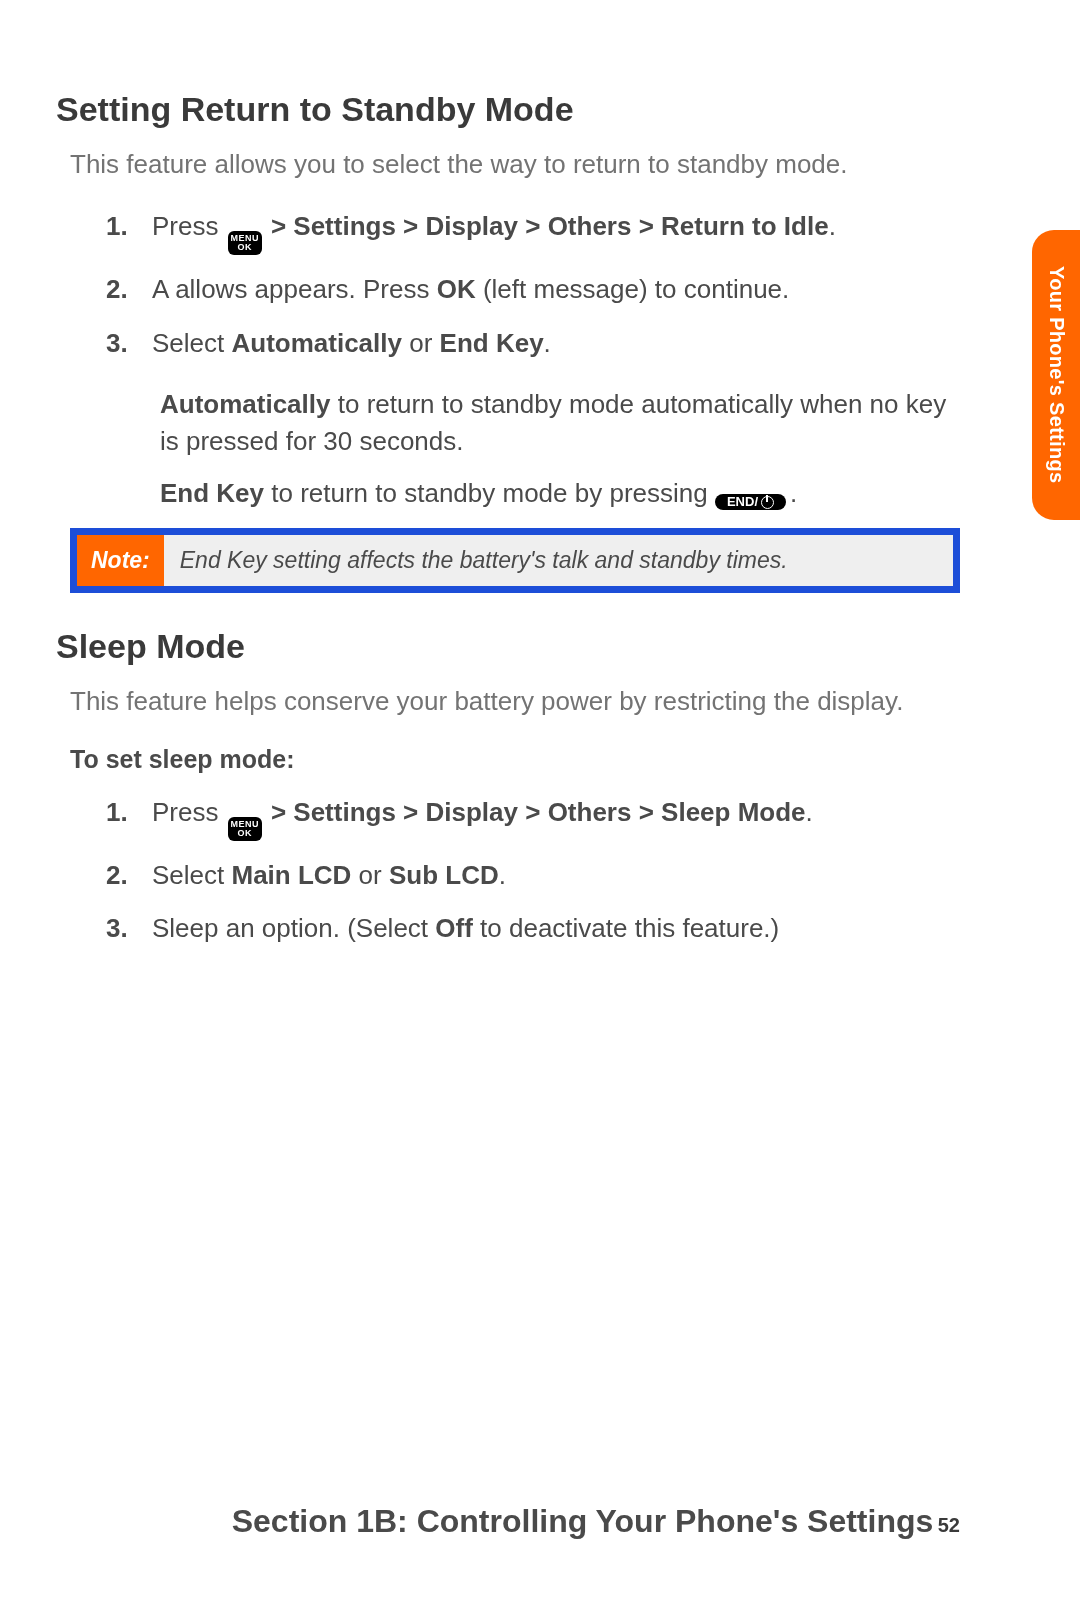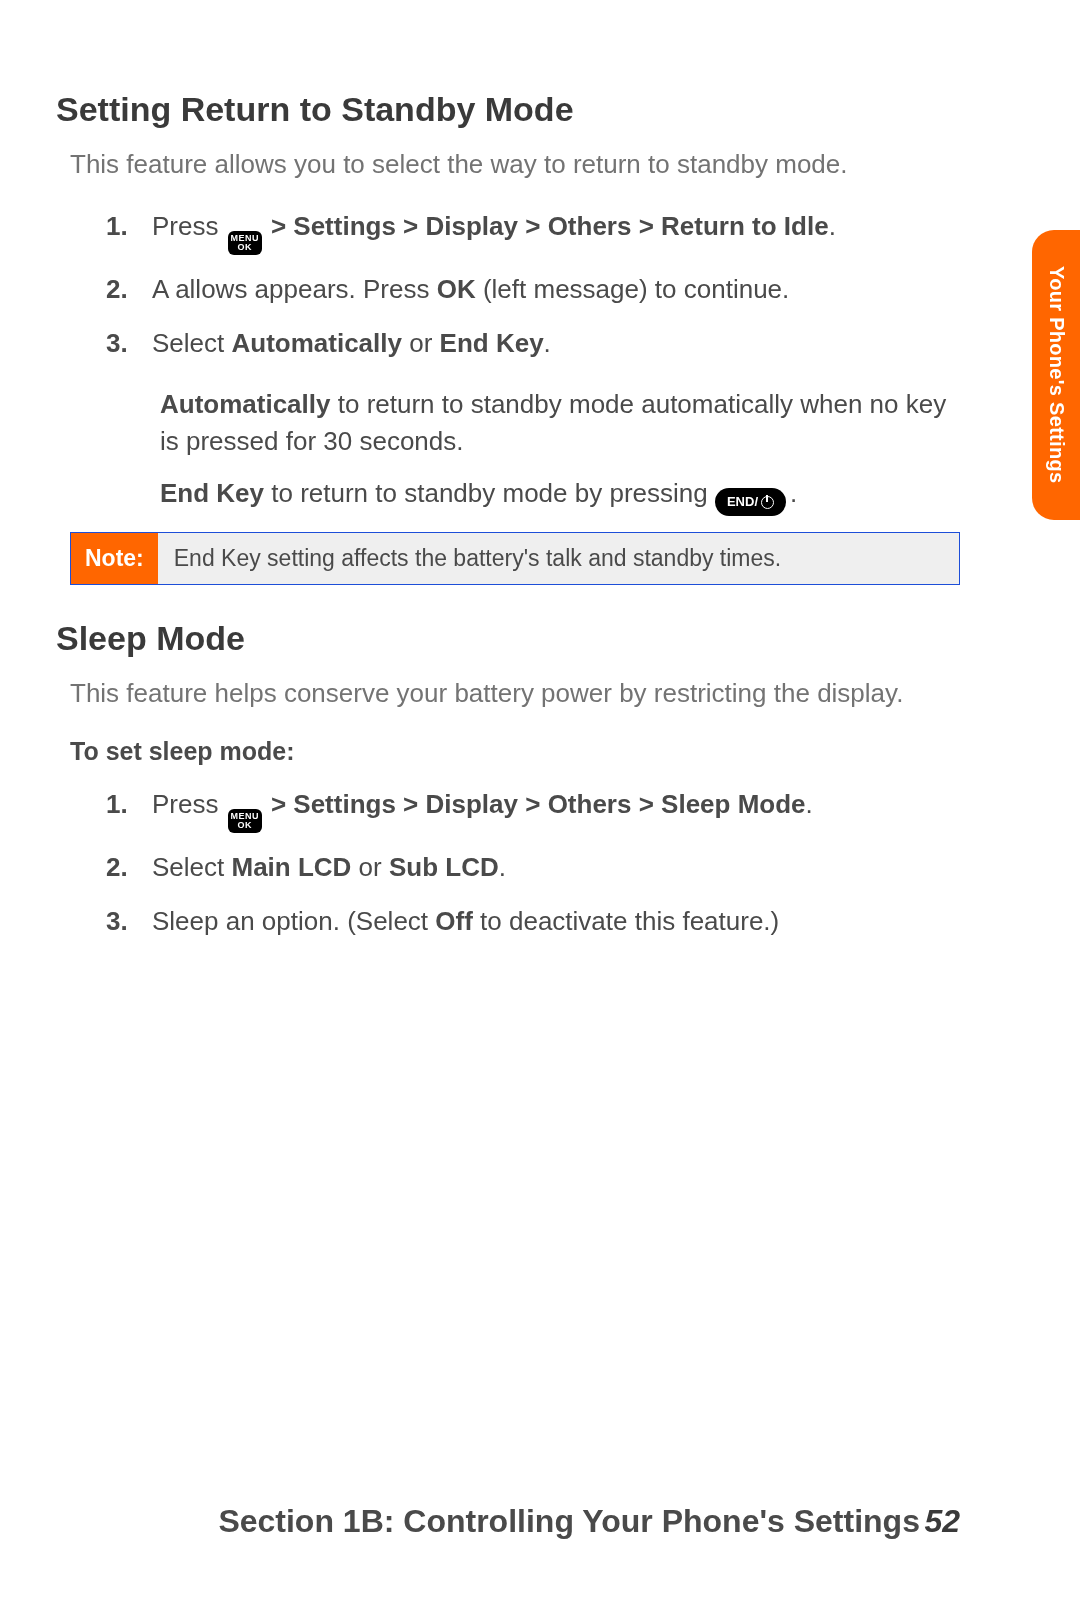--- a/index.html
+++ b/index.html
@@ -70,21 +70,21 @@
     vertical-align: -6px;
     margin: 0 2px;
     line-height: 1;
   }
   .menu-key .t { font-size: 9px; font-weight: bold; letter-spacing: 0.5px; }
   .menu-key .b { font-size: 9px; font-weight: bold; letter-spacing: 0.5px; }
   .end-key {
     display: inline-flex;
     align-items: center;
     justify-content: center;
-    height: 28px;
+    height: 16px;
     padding: 0 12px;
     background: #000;
     color: #fff;
     border-radius: 14px;
     font-size: 13px;
     font-weight: bold;
     vertical-align: -4px;
     margin-right: 4px;
   }
   .end-key .pwr {
@@ -109,23 +109,24 @@
     margin-left: 100px;
   }
   .subitems p {
     font-size: 26px;
     line-height: 1.4;
     margin: 0 0 16px 4px;
     color: #4a4a4a;
   }
   .note-box {
     display: flex;
-    border: 1px solid #1d4ed8;
+    border: 7px solid #1d4ed8;
     margin: 8px 0 34px 14px;
     background: #efefef;
+    font-style: italic;
   }
   .note-label {
     background: #ff6600;
     color: #fff;
     font-weight: bold;
     font-size: 23px;
     padding: 12px 14px;
     display: flex;
     align-items: center;
   }
@@ -161,23 +162,22 @@
     left: 100px;
     text-align: right;
   }
   .footer .sec {
     font-weight: bold;
     font-size: 32px;
     color: #4a4a4a;
   }
   .footer .pg {
     font-weight: bold;
-    font-size: 32px;
+    font-size: 20px;
     color: #3a3a3a;
-    font-style: italic;
   }
 </style>
 </head>
 <body>
 
 <div class="side-tab">
   <span>Your Phone's Settings</span>
 </div>
 
 <div class="content">

